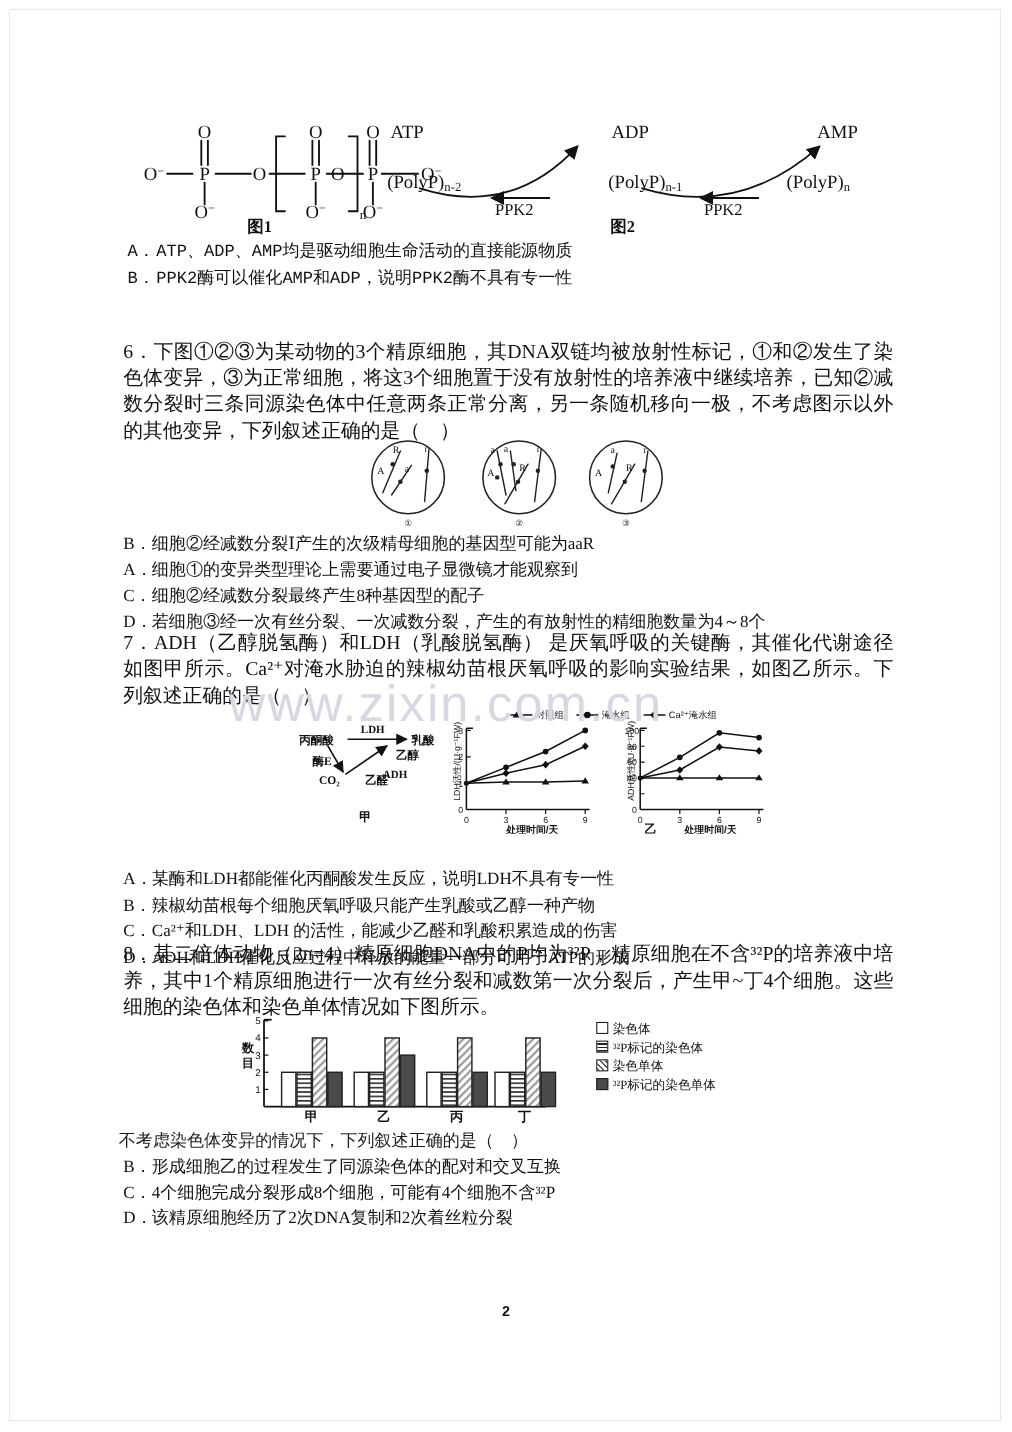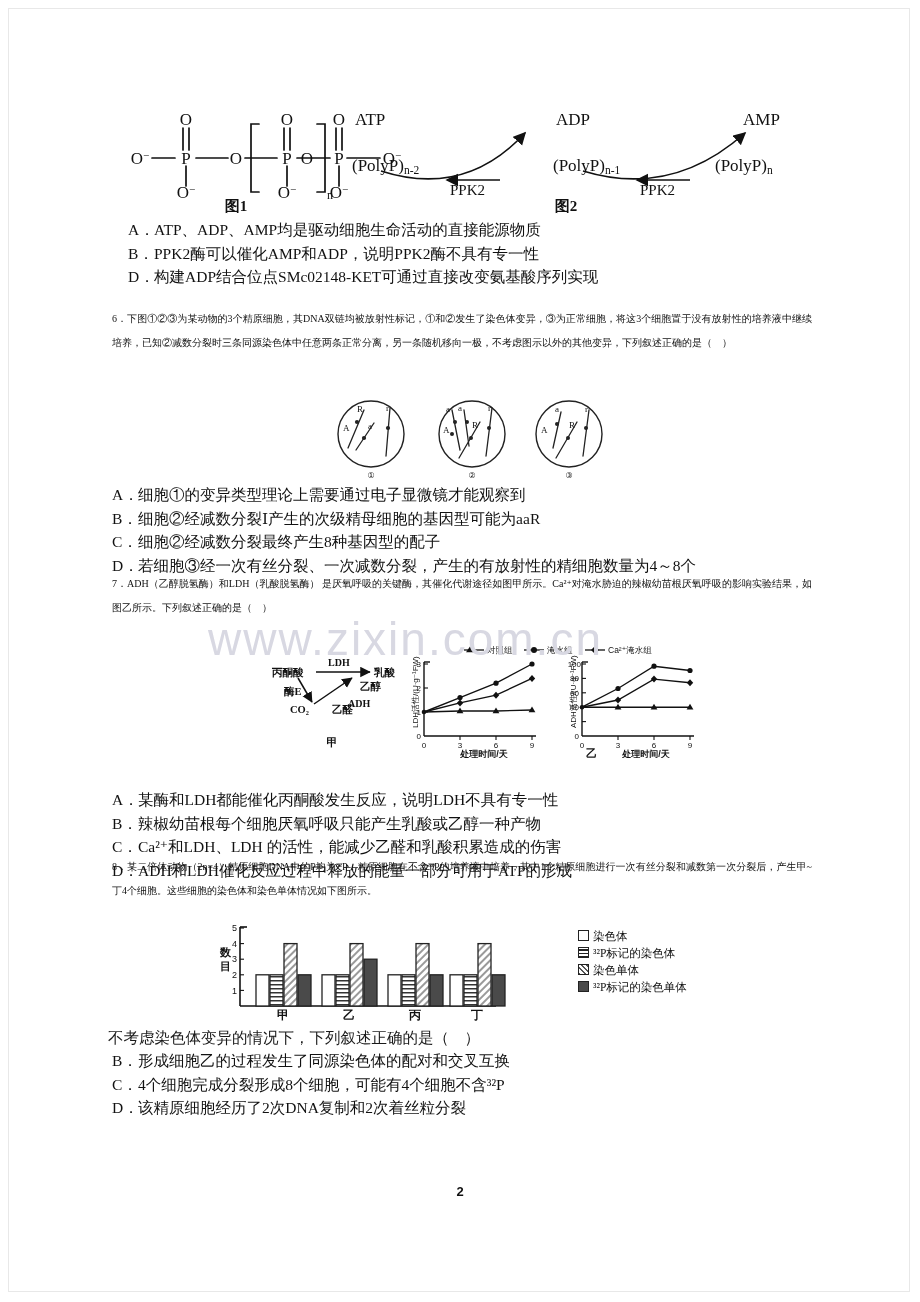--- a/index.html
+++ b/index.html
@@ -31,34 +31,34 @@
   .content{position:absolute;left:112px;top:0;width:700px;}
 
   .txt{
     font-size:15.5px;line-height:23px;color:#1a1a1a;
     font-family:"Liberation Serif","DejaVu Serif",serif;
   }
   .opt{
     font-size:15.5px;line-height:23.5px;white-space:nowrap;
   }
   .opt .lbl{display:inline-block;width:26px;}
-  .para{font-size:10px;line-height:24px;text-align:justify;}
+  .para{font-size:18px;line-height:24px;text-align:justify;}
 
   
   .fig1wrap{position:absolute;left:0;top:0;width:920px;height:215px;}
 
   
   .cells{position:relative;height:82px;}
 
   
   .chartblock{position:relative;width:700px;height:115px;}
 
   
   .barfig{position:relative;width:700px;height:120px;}
-  .legend-item{font-size:11.5px;line-height:17px;white-space:nowrap;margin-left:36px;}
+  .legend-item{font-size:11.5px;line-height:17px;white-space:nowrap;}
   .swatch{
     display:inline-block;width:11px;height:11px;border:1.4px solid #222;
     vertical-align:-1px;margin-right:4px;box-sizing:border-box;
   }
   .sw-white{background:#fff;}
   .sw-hlines{background:
      repeating-linear-gradient(0deg,#222 0 1.2px,#fff 1.2px 3.2px);}
   .sw-diag{background:
      repeating-linear-gradient(45deg,#555 0 1.4px,#fff 1.4px 3.6px);}
   .sw-solid{background:#4a4a4a;}
@@ -144,29 +144,26 @@
       </g>
       <g font-family="Liberation Serif, DejaVu Serif, serif" font-size="15" font-weight="bold" fill="#111" text-anchor="middle">
         <text x="236" y="211">图1</text>
         <text x="566" y="211">图2</text>
       </g>
     </svg>
   </div>
 
   <div class="content">
 
-    <div style="position:absolute;top:218px;left:16px;width:700px;">
+    <div style="position:absolute;top:218px;left:4px;width:700px;font-family:Liberation Mono, monospace;">
       <div class="opt">
         <span class="lbl">A．</span><span>ATP、ADP、AMP均是驱动细胞生命活动的直接能源物质</span>
       </div>
       <div class="opt">
         <span class="lbl">B．</span><span>PPK2酶可以催化AMP和ADP，说明PPK2酶不具有专一性</span>
-      </div>
-      <div class="opt">
-        <span class="lbl">D．</span><span>构建ADP结合位点SMc02148-KET可通过直接改变氨基酸序列实现</span>
       </div>
     </div>
 
     <div class="para" style="position:absolute;top:307px;left:0;width:700px;">6．下图①②③为某动物的3个精原细胞，其DNA双链均被放射性标记，①和②发生了染色体变异，③为正常细胞，将这3个细胞置于没有放射性的培养液中继续培养，已知②减数分裂时三条同源染色体中任意两条正常分离，另一条随机移向一极，不考虑图示以外的其他变异，下列叙述正确的是（　）</div>
 
     <div class="cells" style="position:absolute;top:398px;left:0;width:700px;">
       <svg width="700" height="82" viewBox="0 0 700 82">
 
         <g>
           <circle cx="259" cy="36" r="33" fill="none" stroke="#222" stroke-width="1.4"></circle>
@@ -232,24 +229,24 @@
             <text x="429" y="35">A</text>
             <text x="457" y="30">R</text>
           </g>
           <text x="457" y="80" font-size="8" text-anchor="middle" fill="#111">③</text>
         </g>
       </svg>
     </div>
 
     <div style="position:absolute;top:483px;left:0;width:700px;">
       <div class="opt">
+        <span class="lbl">B．</span><span>细胞②经减数分裂Ⅰ产生的次级精母细胞的基因型可能为aaR</span>
+      </div>
+      <div class="opt">
         <span class="lbl">A．</span><span>细胞①的变异类型理论上需要通过电子显微镜才能观察到</span>
-      </div>
-      <div class="opt">
-        <span class="lbl">B．</span><span>细胞②经减数分裂Ⅰ产生的次级精母细胞的基因型可能为aaR</span>
       </div>
       <div class="opt">
         <span class="lbl">C．</span><span>细胞②经减数分裂最终产生8种基因型的配子</span>
       </div>
       <div class="opt">
         <span class="lbl">D．</span><span>若细胞③经一次有丝分裂、一次减数分裂，产生的有放射性的精细胞数量为4～8个</span>
       </div>
     </div>
 
     <div class="para" style="position:absolute;top:572px;left:0;width:700px;">7．ADH（乙醇脱氢酶）和LDH（乳酸脱氢酶） 是厌氧呼吸的关键酶，其催化代谢途径如图甲所示。Ca²⁺对淹水胁迫的辣椒幼苗根厌氧呼吸的影响实验结果，如图乙所示。下列叙述正确的是（　）</div>

